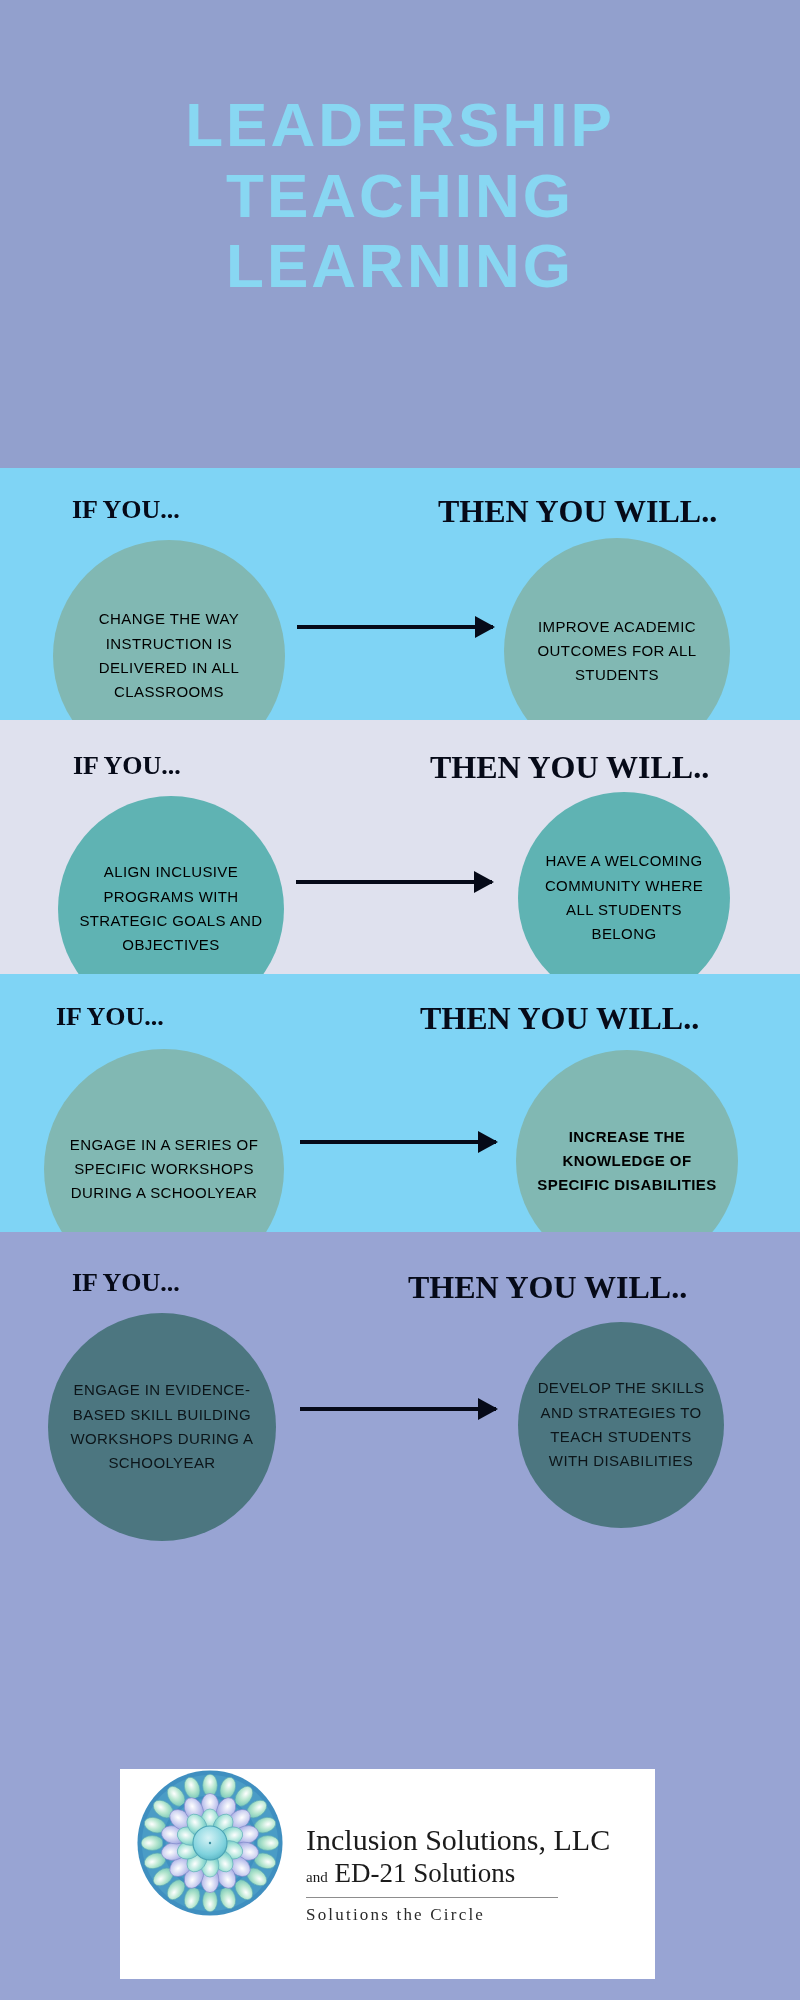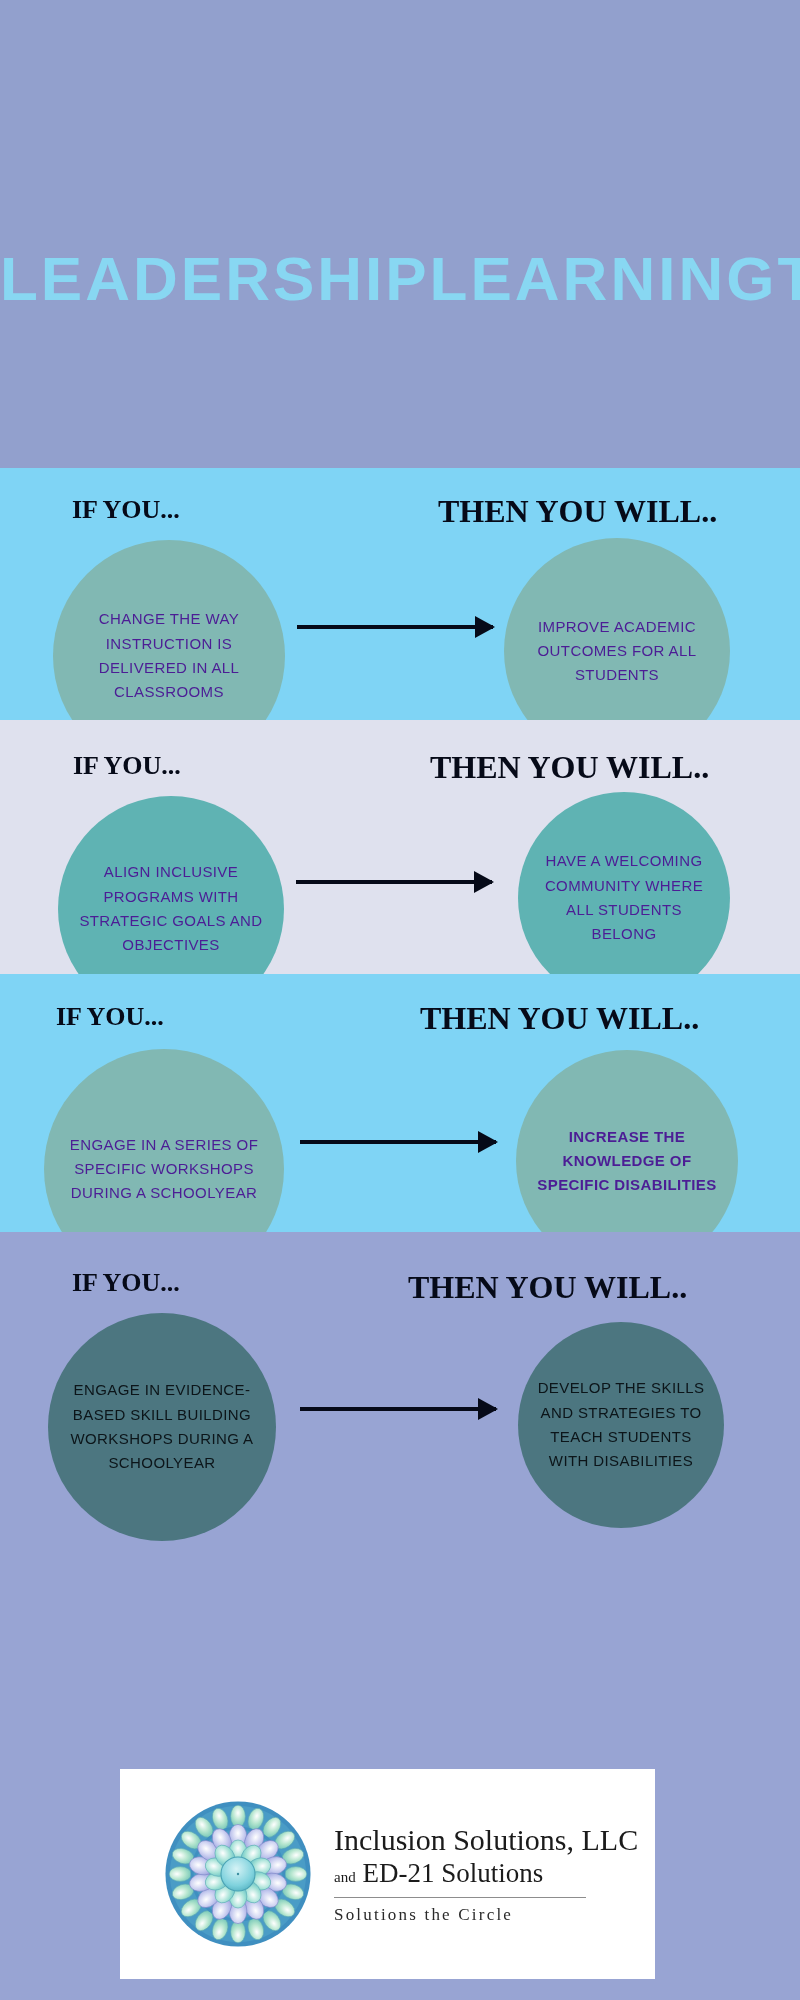--- a/index.html
+++ b/index.html
@@ -23,20 +23,21 @@
     display:flex;
     flex-direction:column;
   }
 
   
   .header {
     height:468px;
     background:#92a0cd;
     position:relative;
     display:flex;
+    flex-direction:column;
     align-items:center;
     justify-content:flex-start;
     padding-top:90px;
   }
   .header-line {
     font-family:"Liberation Sans", sans-serif;
     font-weight:bold;
     font-size:62px;
     line-height:1.14;
     letter-spacing:3px;
@@ -74,21 +75,21 @@
     align-items:center;
     justify-content:center;
     text-align:center;
   }
   .bubble span {
     display:block;
     font-family:"Liberation Sans", sans-serif;
     font-size:15px;
     line-height:1.62;
     letter-spacing:0.4px;
-    color:#4c1d95;
+    color:#000000;
     padding:0 14px;
   }
   .bubble.dark span { color:#0c1519; }
 
   .arrow {
     position:absolute;
     height:4px;
     background:#060a18;
   }
   .arrow::after {
@@ -105,22 +106,21 @@
 
   
   .logo-card {
     position:absolute;
     left:120px;
     top:1769px;
     width:535px;
     height:210px;
     background:#ffffff;
     display:flex;
-    align-items:center;
-    padding-left:44px;
+    padding-left:16px;
     z-index:5;
   }
   .logo-mark {
     width:148px;
     height:148px;
     flex:0 0 148px;
     position:relative;
   }
   .logo-text {
     margin-left:22px;
@@ -161,22 +161,22 @@
     white-space:nowrap;
   }
 </style>
 </head>
 <body>
 
 <div class="infographic">
 
   <div class="header" style="background: rgb(146, 160, 205);">
     <div class="header-line" style="color: rgb(136, 215, 242);">LEADERSHIP</div>
+    <div class="header-line" style="color: rgb(136, 215, 242);">TEACHING</div>
     <div class="header-line" style="color: rgb(136, 215, 242);">LEARNING</div>
-    <div class="header-line" style="color: rgb(136, 215, 242);">TEACHING</div>
   </div>
 
   <div class="section" id="sec0" style="height: 252px; background: rgb(127, 212, 245);">
     <div class="section-inner">
       <div class="sec-head left" style="left:72px;  top:27px;">IF YOU...</div>
       <div class="sec-head right" style="left:438px; top:25px;">THEN YOU WILL..</div>
       <div class="bubble" style="left: 53px; top: 72px; width: 232px; height: 232px; background: rgb(129, 184, 179);">
         <span>CHANGE THE WAY INSTRUCTION IS DELIVERED IN ALL CLASSROOMS</span>
       </div>
       <div class="bubble" style="left: 504px; top: 70px; width: 226px; height: 226px; background: rgb(129, 184, 179);">

